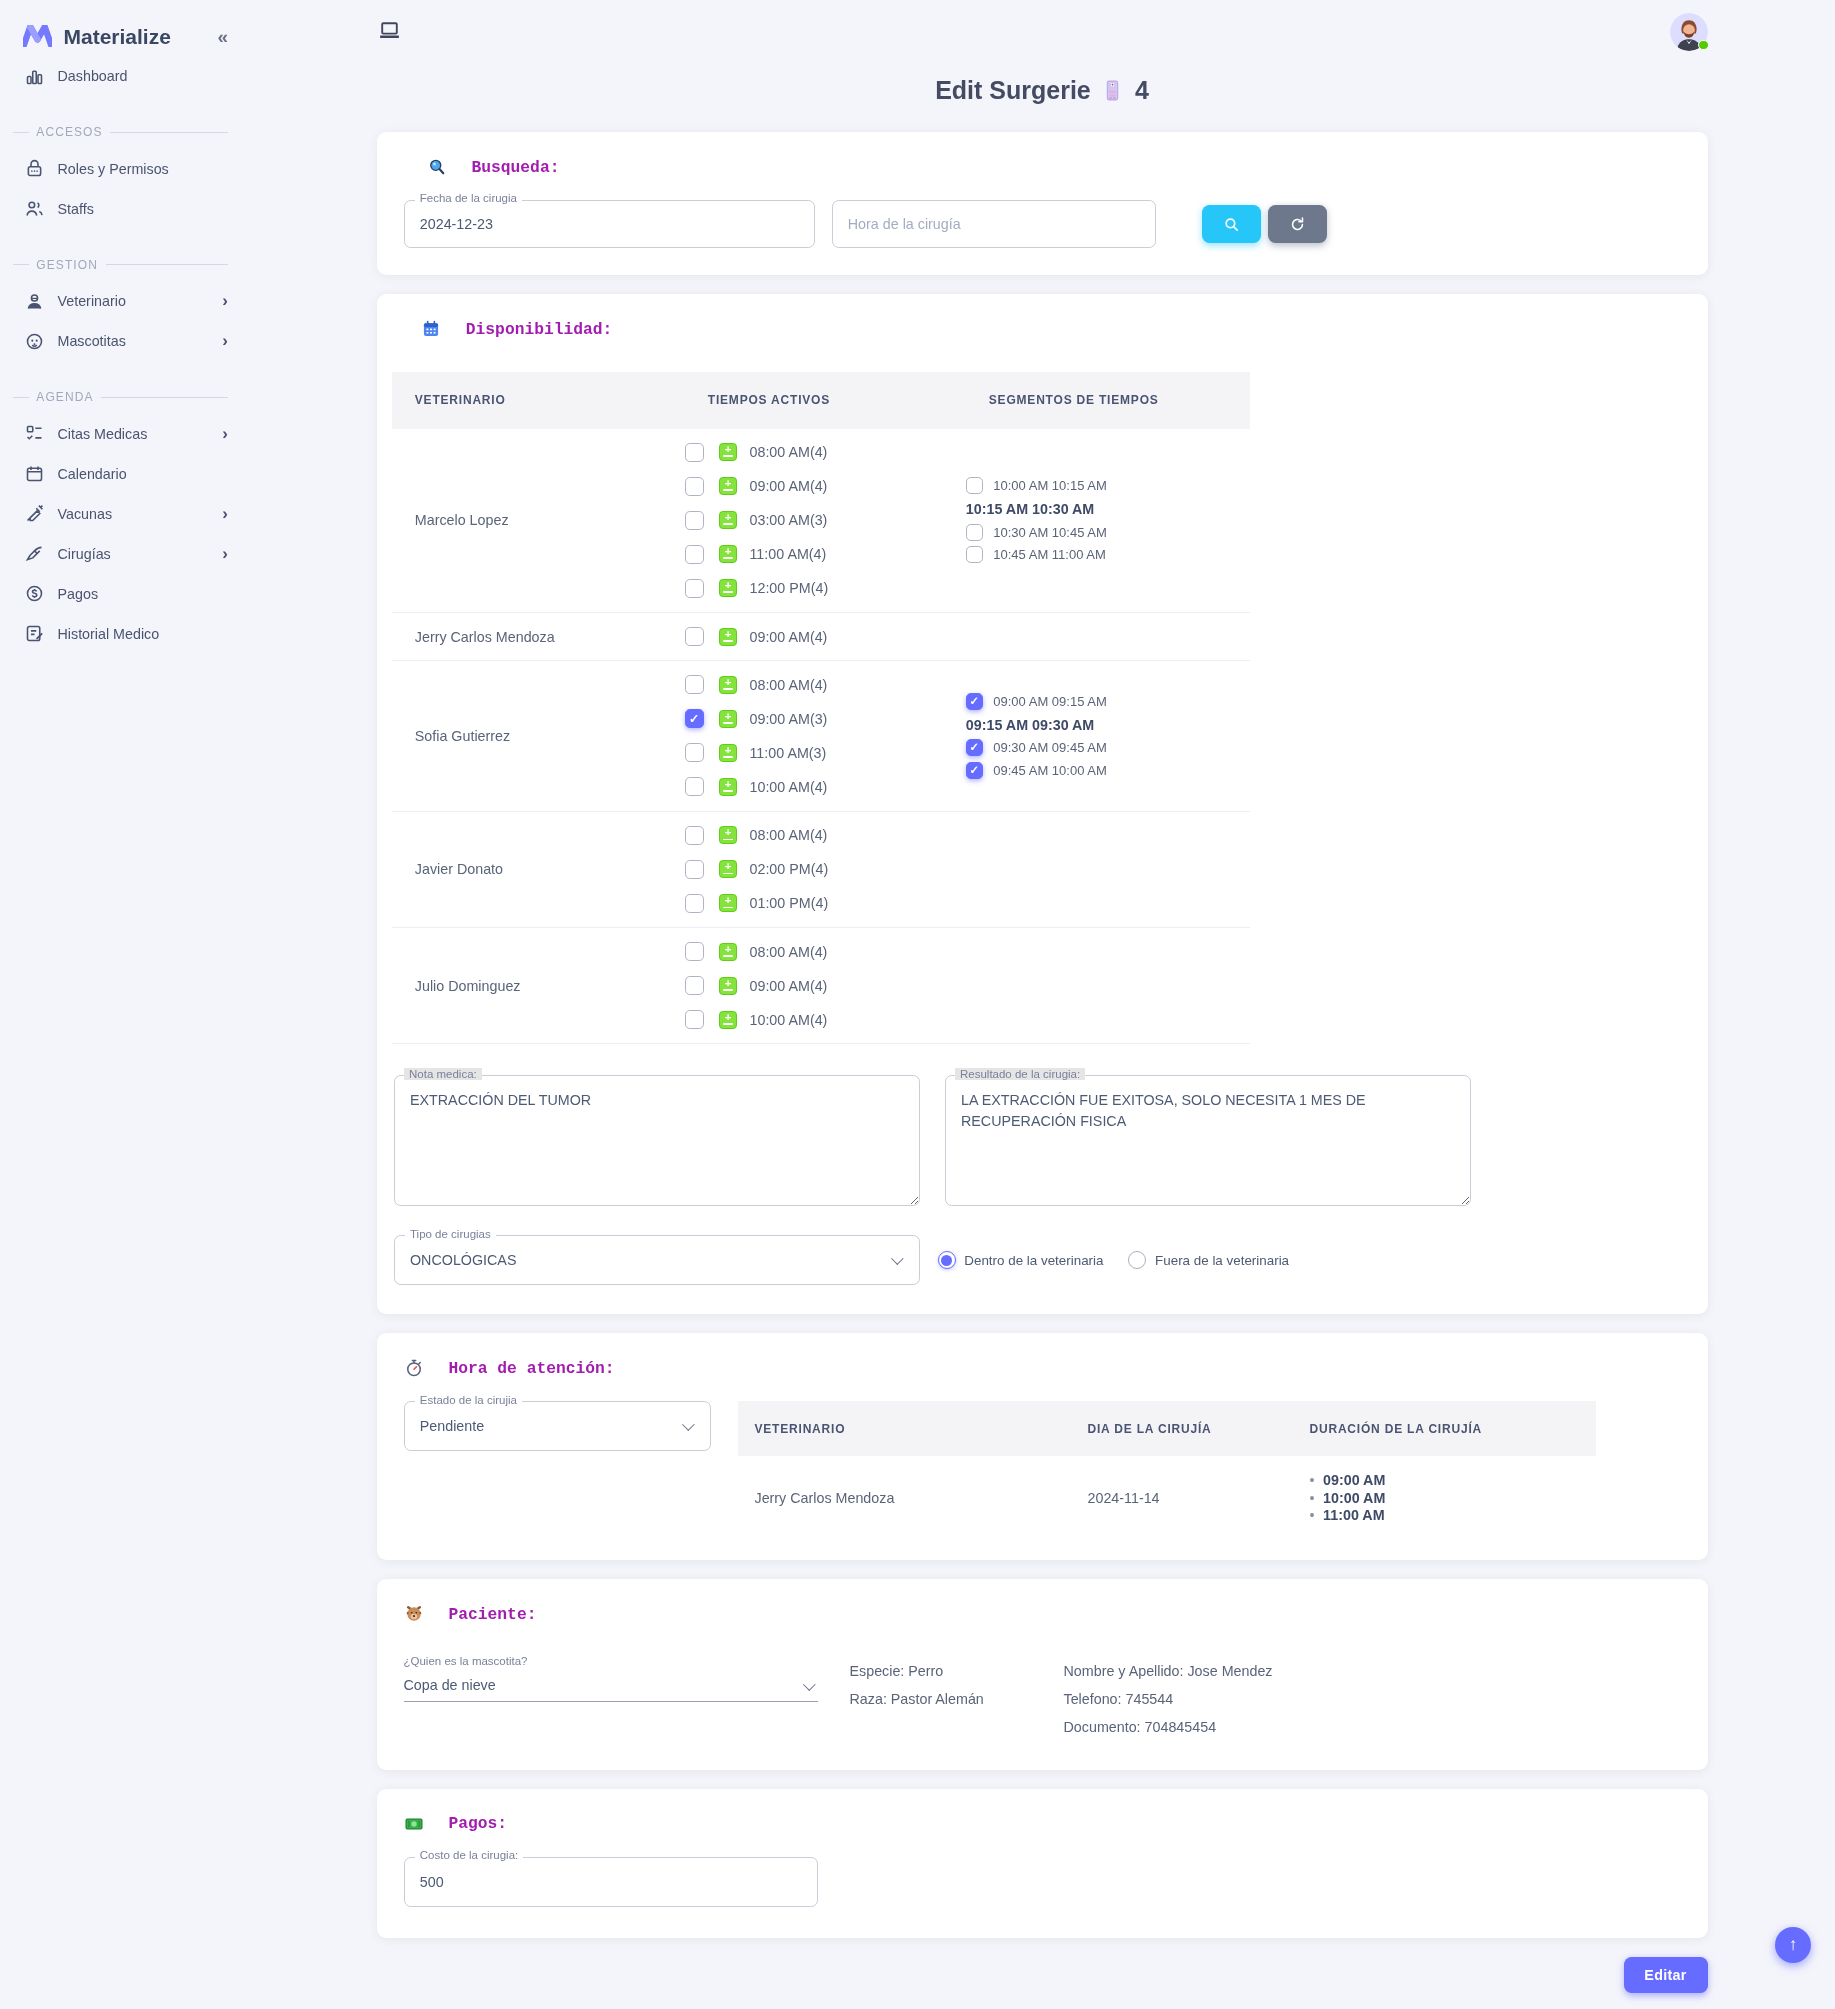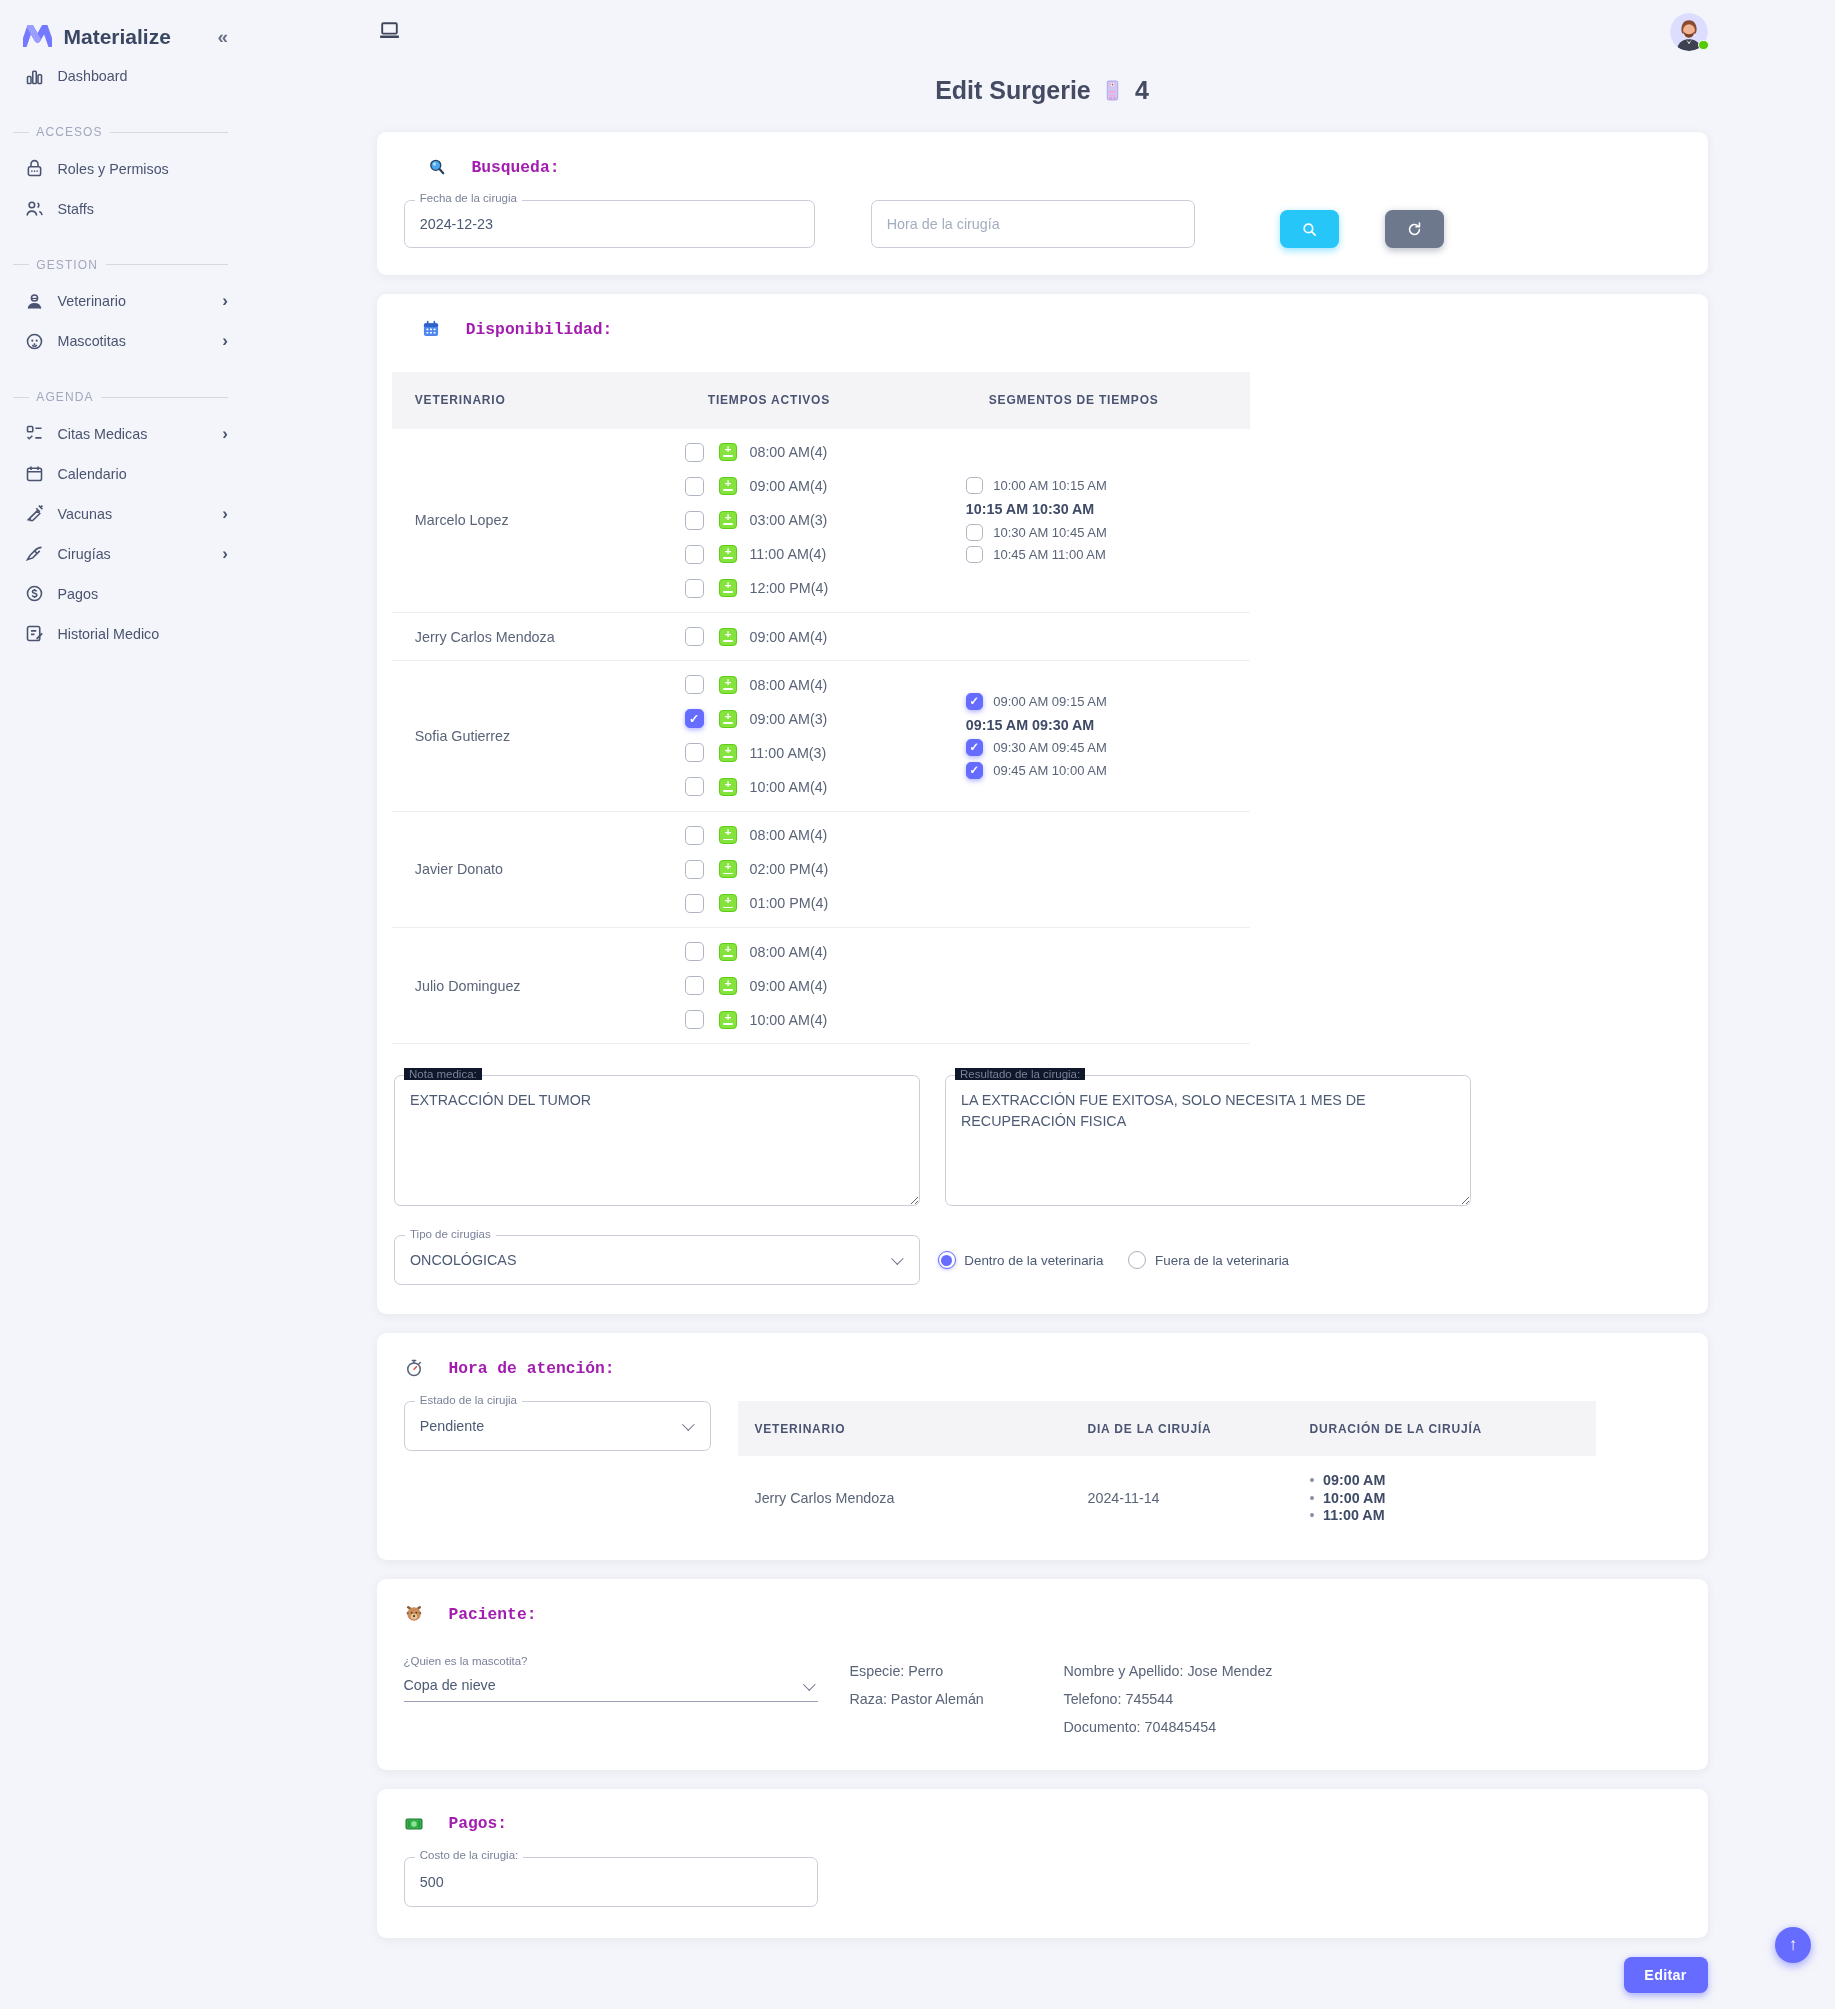--- a/index.html
+++ b/index.html
@@ -33,21 +33,21 @@
   .avatar-wrap svg { width:38px; height:38px; border-radius:50%; }
   .status-dot { position:absolute; right:-1px; bottom:1px; width:10.5px; height:10.5px; background:#56CA00; border:1.9px solid #F4F5FA; border-radius:50%; }
   .page-title { display:flex; align-items:center; justify-content:center; gap:9.6px; margin:17px 0 27px; font-size:25px; font-weight:600; color:#444B63; }
   .page-title svg { width:25px; height:25px; }
   .card { background:#fff; border-radius:9.6px; box-shadow:0 1.9px 9.6px rgba(50,71,92,.08); margin-bottom:19px; }
   .card-head { display:flex; align-items:center; gap:25px; font-size:16.3px; font-weight:700; color:#a21caf;font-family:Liberation Mono, monospace; }
   .card-head svg { width:20px; height:20px; }
   
   .card-search { padding:25px 27px 27px; }
   .card-search .card-head { padding-left:23px; }
-  .search-row { display:flex; align-items:flex-end; margin-top:23px;gap:39px; }
+  .search-row { display:flex; align-items:center; margin-top:23px; }
   .outlined { position:relative; border:1px solid #C9CDD7; border-radius:6.7px; height:48px; display:flex; align-items:center; padding:0 15.3px; background:#fff; }
   .outlined .flabel { position:absolute; top:-8.6px; left:10.5px; background:#fff; padding:0 4.8px; font-size:11.5px; color:#7A8199; white-space:nowrap; }
   .outlined input { border:none; outline:none; width:100%; font-size:14.3px; color:#4C5A74; font-family:inherit; background:transparent; }
   .outlined input::placeholder { color:#A4ACBF; }
   .f-fecha { width:411px; }
   .f-hora { width:324px; margin-left:17px; }
   .btn-ic { width:59px; height:38px; border:none; border-radius:7.6px; display:flex; align-items:center; justify-content:center; cursor:pointer; }
   .btn-search { background:#26C6F9; box-shadow:0 2.9px 7.6px rgba(38,198,249,.45); margin-left:46px; }
   .btn-refresh { background:#6D788D; box-shadow:0 2.9px 7.6px rgba(109,120,141,.45); margin-left:7.6px; }
   .btn-ic svg { width:17px; height:17px; }
@@ -68,21 +68,21 @@
   .file-ic::after { content:""; position:absolute; left:2.9px; right:2.9px; bottom:2.9px; height:1.9px; background:#fff; border-radius:1px; }
   .time-label { font-size:14.3px; color:#5A6478; }
   .seg-item { display:flex; align-items:center; margin:5.7px 0; }
   .seg-cbx { width:17px; height:17px; border:1.9px solid #AEB4C1; border-radius:4.8px; flex:none; margin-right:10.5px; display:flex; align-items:center; justify-content:center; cursor:pointer; background:#fff; }
   .seg-cbx[data-state="checked"] { background:#666CFF; border-color:#666CFF; box-shadow:0 1.9px 4.8px rgba(102,108,255,.5); }
   .seg-cbx[data-state="checked"]::after { content:"✓"; color:#fff; font-size:11.5px; font-weight:700; line-height:1; }
   .seg-label { font-size:13px; color:#5A6478; }
   .seg-text-bold { font-size:14.3px; font-weight:700; color:#3E4A66; margin:6.7px 0; }
   .notes-row { display:flex; margin:31px 0 0 1.9px; gap:25px; }
   .ta-wrap { position:relative; width:526px; }
-  .ta-wrap .flabel { position:absolute; top:-7.6px; left:10.5px; background:#0f172a; padding:0 4.8px; font-size:11.5px; color:#7A8199; z-index:1; }
+  .ta-wrap .flabel { position:absolute; top:-7.6px; left:10.5px; background:#e5e5e5; padding:0 4.8px; font-size:11.5px; color:#7A8199; z-index:1; }
   .ta-wrap textarea { width:526px; height:131px; border:1px solid #C9CDD7; border-radius:6.7px; padding:13.4px 15.3px; font-size:14.3px; color:#4C5A74; font-family:inherit; line-height:21px; outline:none; background:#fff; }
   .tipo-row { display:flex; align-items:center; margin:25px 0 0 1.9px; }
   .sel-outlined { position:relative; width:526px; height:50px; border:1px solid #C9CDD7; border-radius:6.7px; display:flex; align-items:center; padding:0 15.3px; cursor:pointer; background:#fff; }
   .sel-outlined .flabel { position:absolute; top:-8.6px; left:10.5px; background:#fff; padding:0 4.8px; font-size:11.5px; color:#7A8199; }
   .sel-value { font-size:14.3px; color:#4C5A74; }
   .chev-down { width:8.6px; height:8.6px; border-right:1.9px solid #6B7288; border-bottom:1.9px solid #6B7288; transform:rotate(45deg); position:absolute; right:17px; top:18px; }
   .radio-group { display:flex; align-items:center; gap:25px; margin-left:18px; }
   .radio-opt { display:flex; align-items:center; gap:8.6px; cursor:pointer; }
   .radio { width:18px; height:18px; border-radius:50%; border:1.9px solid #AAB0BF; position:relative; flex:none; background:#fff; }
   .radio[data-state="selected"] { border-color:#666CFF; box-shadow:0 1px 3.8px rgba(102,108,255,.4); }

